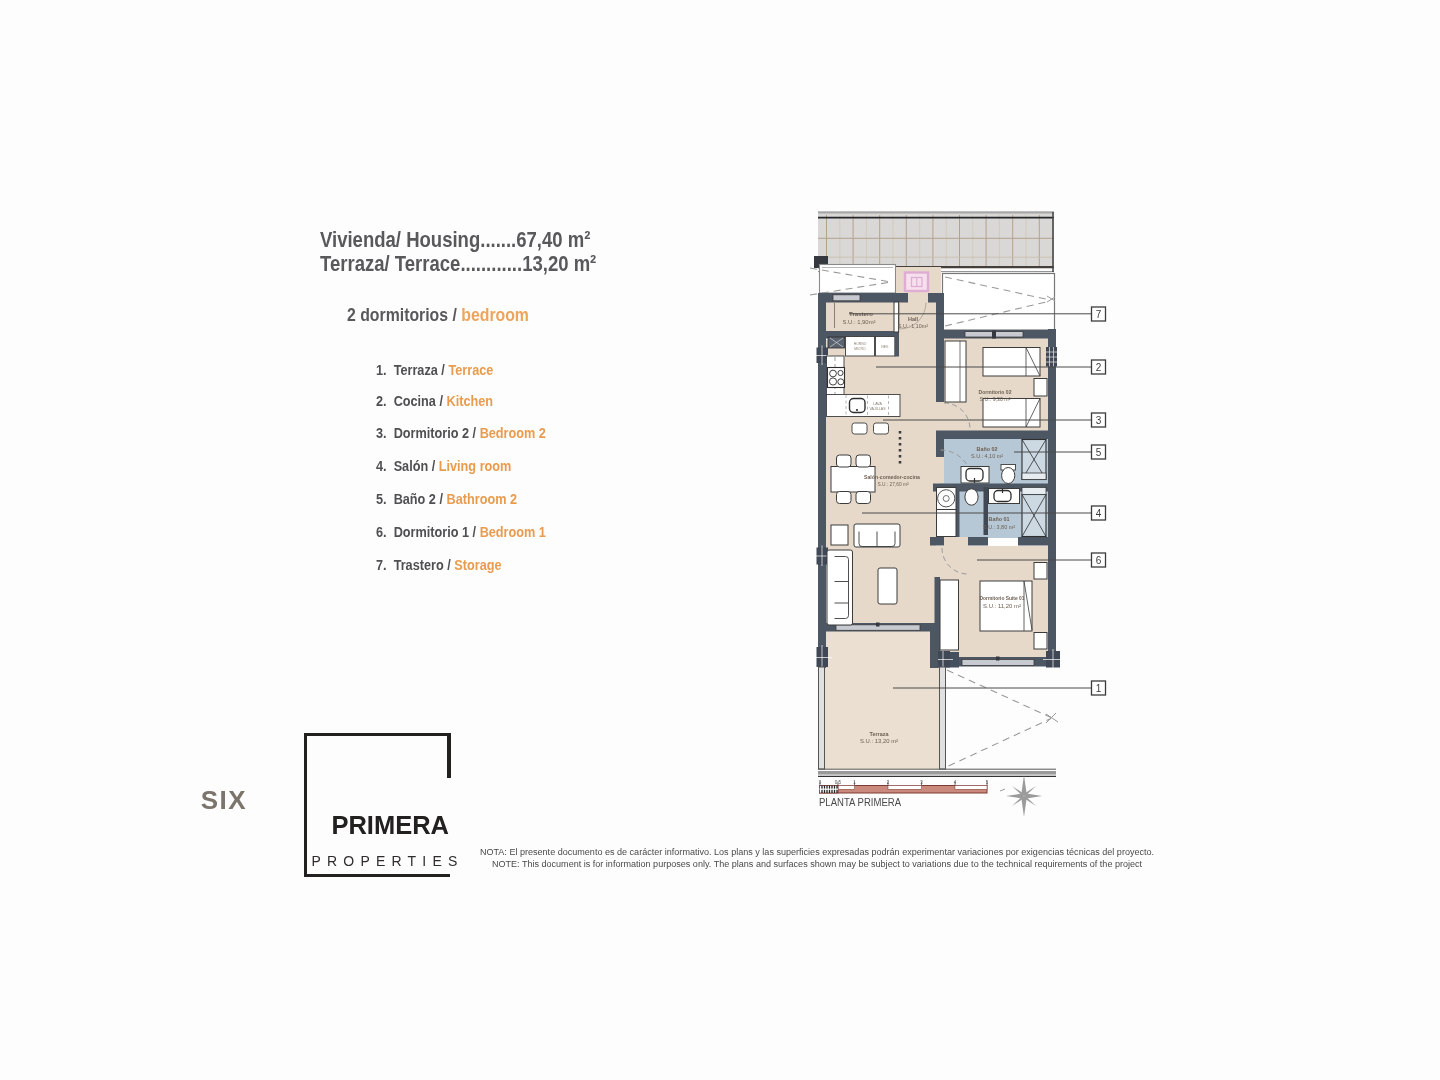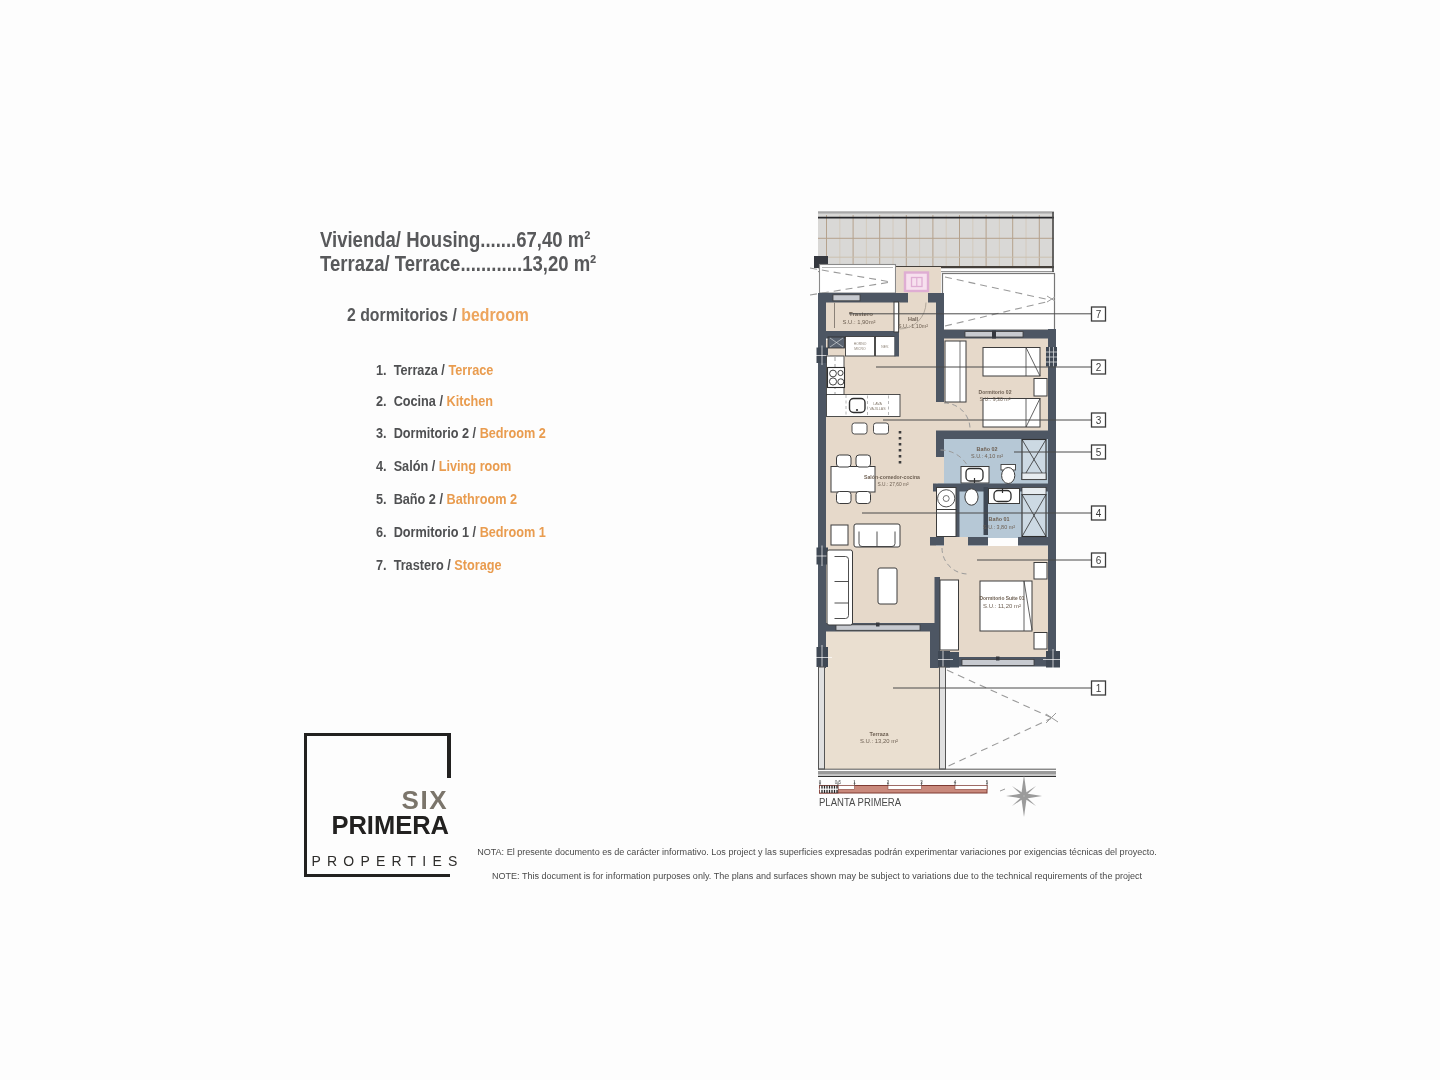--- a/index.html
+++ b/index.html
@@ -31,29 +31,29 @@
 <div class="abs li" style="left:376px;top:490.5px;">5.&nbsp;&nbsp;Baño 2 / <span class="or">Bathroom 2</span></div>
 
 <div class="abs li" style="left:376px;top:523.5px;">6.&nbsp;&nbsp;Dormitorio 1 / <span class="or">Bedroom 1</span></div>
 
 <div class="abs li" style="left:376px;top:556.5px;">7.&nbsp;&nbsp;Trastero / <span class="or">Storage</span></div>
 
 <div class="abs" style="left:304px;top:733px;width:143px;height:137.5px;border-left:3.5px solid #222120;border-top:3.5px solid #222120;border-bottom:3.5px solid #222120;"></div>
 
 <div class="abs" style="left:447px;top:733px;width:3.5px;height:45px;background:#222120;"></div>
 
-<div class="abs" style="left:0;top:785px;width:448px;text-align:right;font-size:26px;font-weight:bold;color:#7b756b;letter-spacing:1.5px;">SIX</div>
+<div class="abs" style="left:0;top:785px;width:448px;text-align:center;font-size:26px;font-weight:bold;color:#7b756b;letter-spacing:1.5px;">SIX</div>
 
 <div class="abs" style="left:0;top:811px;width:449px;text-align:right;font-size:25.5px;font-weight:bold;color:#222120;letter-spacing:0px;">PRIMERA</div>
 
 <div class="abs" style="left:311.5px;top:853px;font-size:14px;font-weight:normal;color:#2e2d2b;letter-spacing:6.2px;">PROPERTIES</div>
 
-<div class="abs" style="left:477px;top:847px;width:680px;text-align:center;font-size:9.05px;color:#4a4a4a;white-space:nowrap;">NOTA: El presente documento es de carácter informativo. Los project y las superficies expresadas podrán experimentar variaciones por exigencias técnicas del proyecto.</div>
-
-<div class="abs" style="left:477px;top:859px;width:680px;text-align:center;font-size:9.05px;color:#4a4a4a;white-space:nowrap;margin-top:12px;">NOTE: This document is for information purposes only. The plans and surfaces shown may be subject to variations due to the technical requirements of the project</div>
+<div class="abs" style="left:477px;top:847px;width:680px;text-align:center;font-size:9.05px;color:#4a4a4a;white-space:nowrap;">NOTA: El presente documento es de carácter informativo. Los plans y las superficies expresadas podrán experimentar variaciones por exigencias técnicas del proyecto.</div>
+
+<div class="abs" style="left:477px;top:859px;width:680px;text-align:center;font-size:9.05px;color:#4a4a4a;white-space:nowrap;">NOTE: This document is for information purposes only. The plans and surfaces shown may be subject to variations due to the technical requirements of the project</div>
 
 <svg class="abs" style="left:0;top:0;" width="1440" height="1080" viewBox="0 0 1440 1080">
 
 <g>
 <rect x="818" y="214" width="236" height="53" fill="#d9d8d6"></rect>
 <path d="M826.5,215V266M853.1,215V266M879.7,215V266M906.3,215V266M932.9,215V266M959.5,215V266M986.1,215V266M1012.7,215V266M1039.3,215V266" stroke="#b5a28d" stroke-width="1" fill="none"></path>
 <path d="M839.8,215V266M866.4,215V266M893,215V266M919.6,215V266M946.2,215V266M972.8,215V266M999.4,215V266M1026,215V266M1052.6,215V266" stroke="#d2c6b8" stroke-width="0.8" fill="none"></path>
 <path d="M818,238.3H1054" stroke="#b5a28d" stroke-width="1" fill="none"></path>
 <path d="M818,257.2H1054" stroke="#cabeae" stroke-width="0.9" fill="none"></path>
 <path d="M818,212.5H1054" stroke="#a8a8a8" stroke-width="2.6" fill="none"></path>

